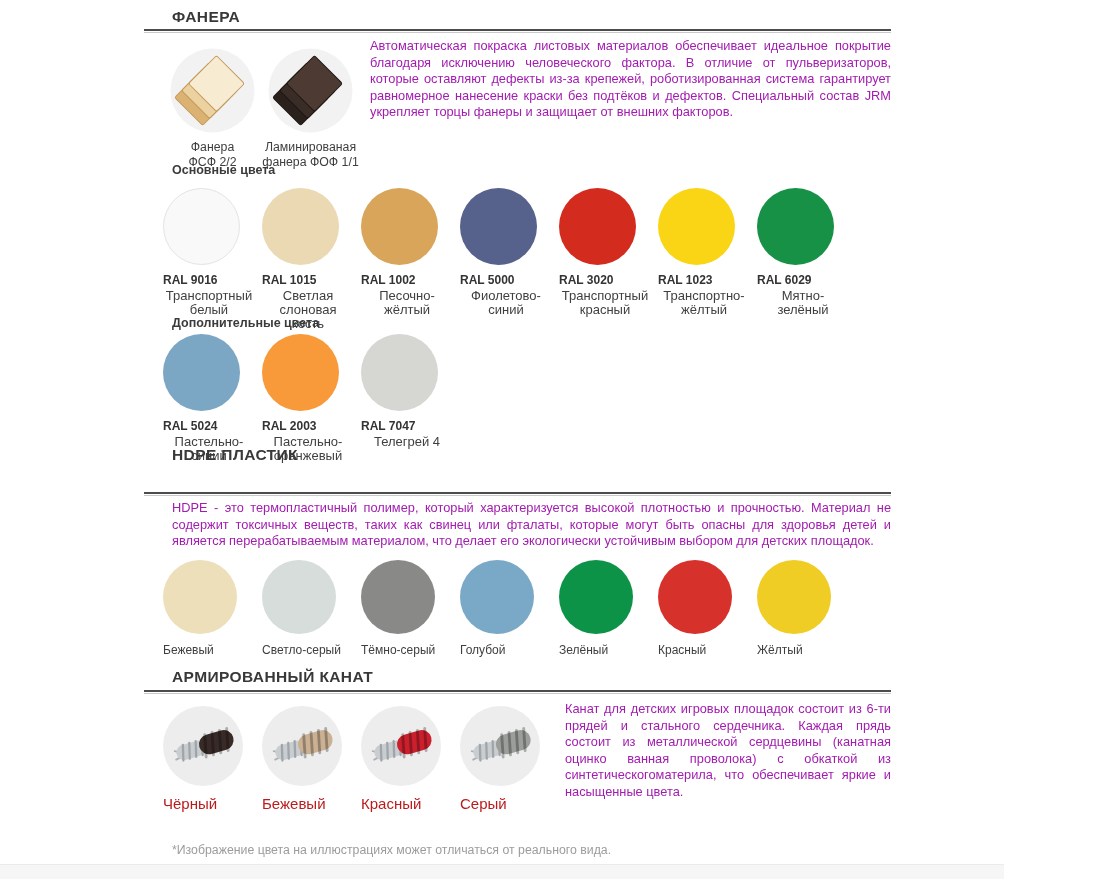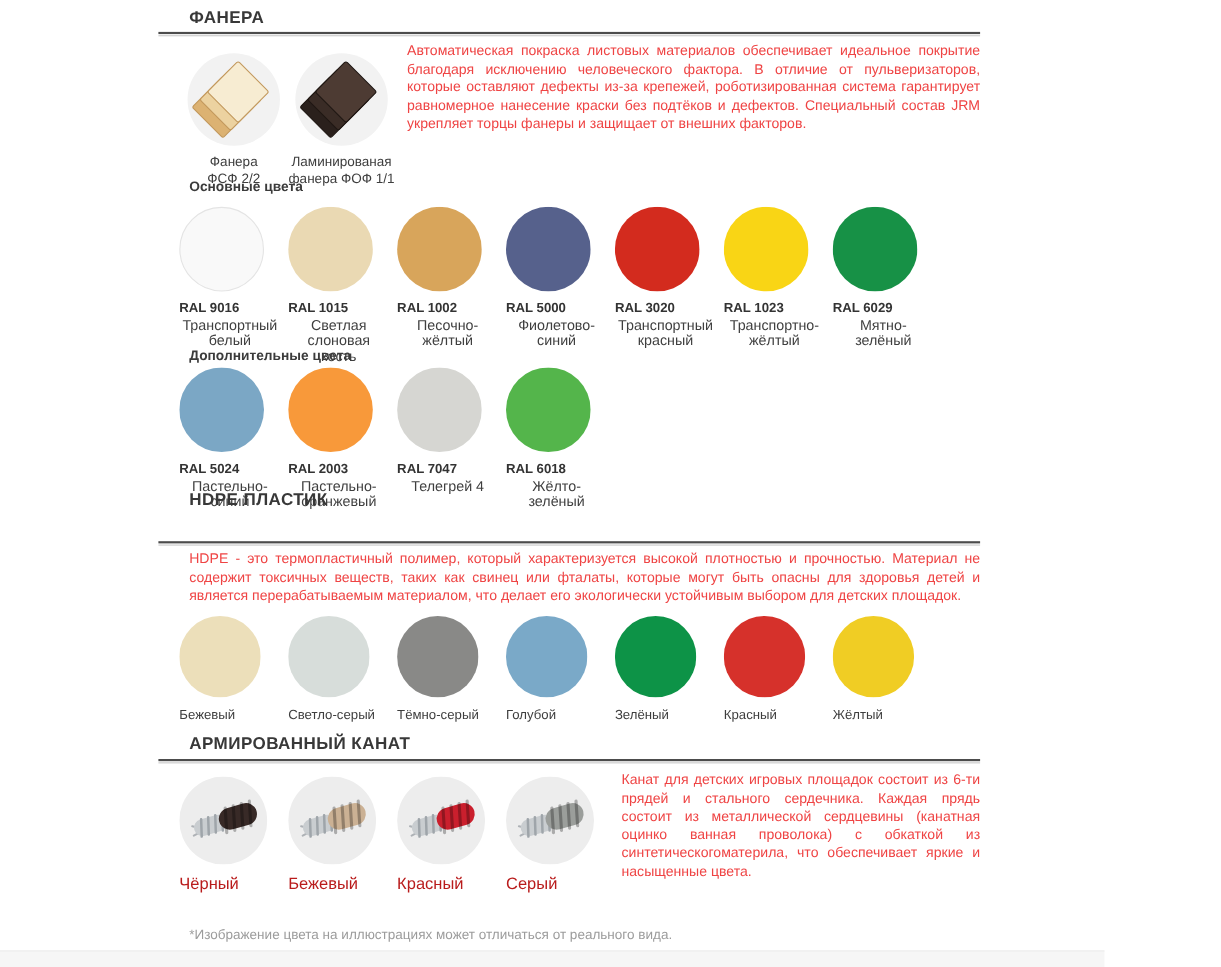--- a/index.html
+++ b/index.html
@@ -9,21 +9,21 @@
   }
   .abs{position:absolute;}
   .sec-title{
     font-size:15.5px;font-weight:bold;color:#383838;letter-spacing:.4px;white-space:nowrap;
   }
   .rule{
     height:1px;width:747px;border-top:2px solid #4c4c4c;border-bottom:1px solid #c9c9c9;
     background:#fff;
   }
   .para{
-    font-size:12.8px;line-height:16.6px;color:#ef4444;text-align:justify;
+    font-size:12.8px;line-height:16.6px;color:#a21caf;text-align:justify;
   }
   
   .fig-row{display:flex;gap:13px;}
   .plyfig{margin:0;width:85px;position:relative;}
   .ply-svg{width:85px;height:85px;display:block;}
   .fig-caption{
     width:145px;margin-left:-30px;margin-top:7px;text-align:center;
     font-size:12.3px;line-height:15px;color:#3e3e3e;
   }
   .fig-caption span{display:block;}
@@ -166,25 +166,20 @@
         <span class="code">RAL 2003</span>
         <span class="cname">Пастельно-оранжевый</span>
       </div>
 
       <div class="cell">
         <span class="dot d76" style="background-color: rgb(214, 214, 210);"></span>
         <span class="code">RAL 7047</span>
         <span class="cname">Телегрей 4</span>
       </div>
 
-      <div class="cell">
-        <span class="dot d76" style="background-color: rgb(84, 181, 75);"></span>
-        <span class="code">RAL 6018</span>
-        <span class="cname">Жёлто-зелёный</span>
-      </div>
 
   </div>
 
   <div class="abs sec-title" style="left:172px;top:446px;">HDPE ПЛАСТИК</div>
   <div class="abs rule" style="left:144px;top:492px;"></div>
 
   <div class="abs para" style="left:172px;top:500px;width:719px;">HDPE - это термопластичный полимер, который характеризуется высокой плотностью и прочностью. Материал не содержит токсичных веществ, таких как свинец или фталаты, которые могут быть опасны для здоровья детей и является перерабатываемым материалом, что делает его экологически устойчивым выбором для детских площадок.</div>
 
   <div class="abs swatch-row" style="left:163px;top:560px;">
 

